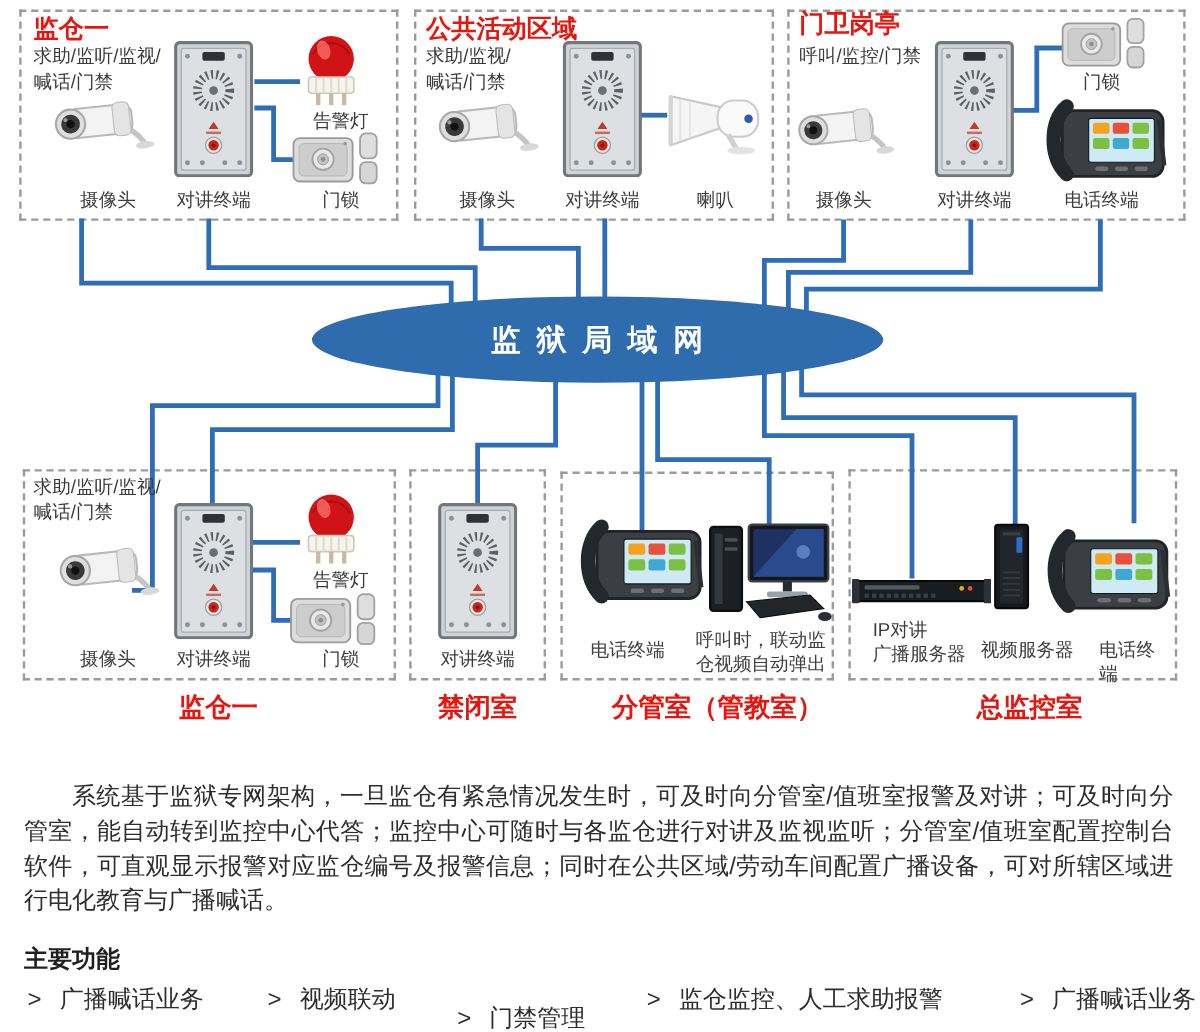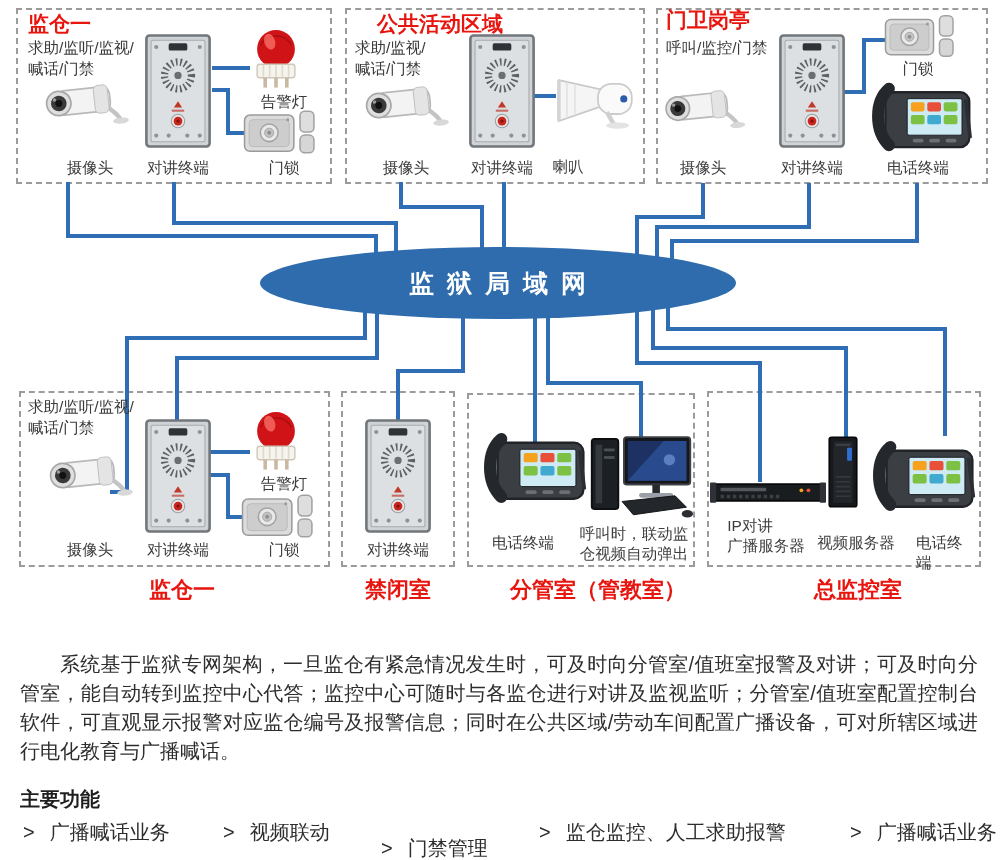--- a/index.html
+++ b/index.html
@@ -201,35 +201,35 @@
   <span class="lbl" style="left:178px;top:158px;">对讲终端</span>
   <svg class="dev" style="left:249px;top:22px;width:54px;height:70px;">
       <use href="#sym-alarm"></use>
     </svg>
   <span class="lbl" style="left:284px;top:92px;">告警灯</span>
   <svg class="dev" style="left:243px;top:108px;width:74px;height:48px;">
       <use href="#sym-lock"></use>
     </svg>
   <span class="lbl" style="left:284px;top:158px;">门锁</span>
 
-  <div class="ztitle" style="left:355px;top:10px;margin-left:22px;">公共活动区域</div>
+  <div class="ztitle" style="left:355px;top:10px;">公共活动区域</div>
   <div class="zsub" style="left:355px;top:37px;">求助/监视/
 喊话/门禁</div>
   <svg class="dev" style="left:362px;top:80px;width:88px;height:54px;">
       <use href="#sym-camera"></use>
     </svg>
   <span class="lbl" style="left:406px;top:158px;">摄像头</span>
   <svg class="dev" style="left:468px;top:34px;width:68px;height:114px;">
       <use href="#sym-intercom"></use>
     </svg>
   <span class="lbl" style="left:502px;top:158px;">对讲终端</span>
   <svg class="dev" style="left:552px;top:66px;width:92px;height:64px;">
       <use href="#sym-horn"></use>
     </svg>
-  <span class="lbl" style="left:568px;top:158px;font-family:Liberation Mono, monospace;">喇叭</span>
+  <span class="lbl" style="left:596px;top:158px;">喇叭</span>
 
   <div class="ztitle" style="left:666px;top:6px;">门卫岗亭</div>
   <div class="zsub" style="left:666px;top:37px;">呼叫/监控/门禁</div>
   <svg class="dev" style="left:662px;top:84px;width:84px;height:52px;">
       <use href="#sym-camera"></use>
     </svg>
   <span class="lbl" style="left:703px;top:158px;">摄像头</span>
   <svg class="dev" style="left:778px;top:34px;width:68px;height:114px;">
       <use href="#sym-intercom"></use>
     </svg>

